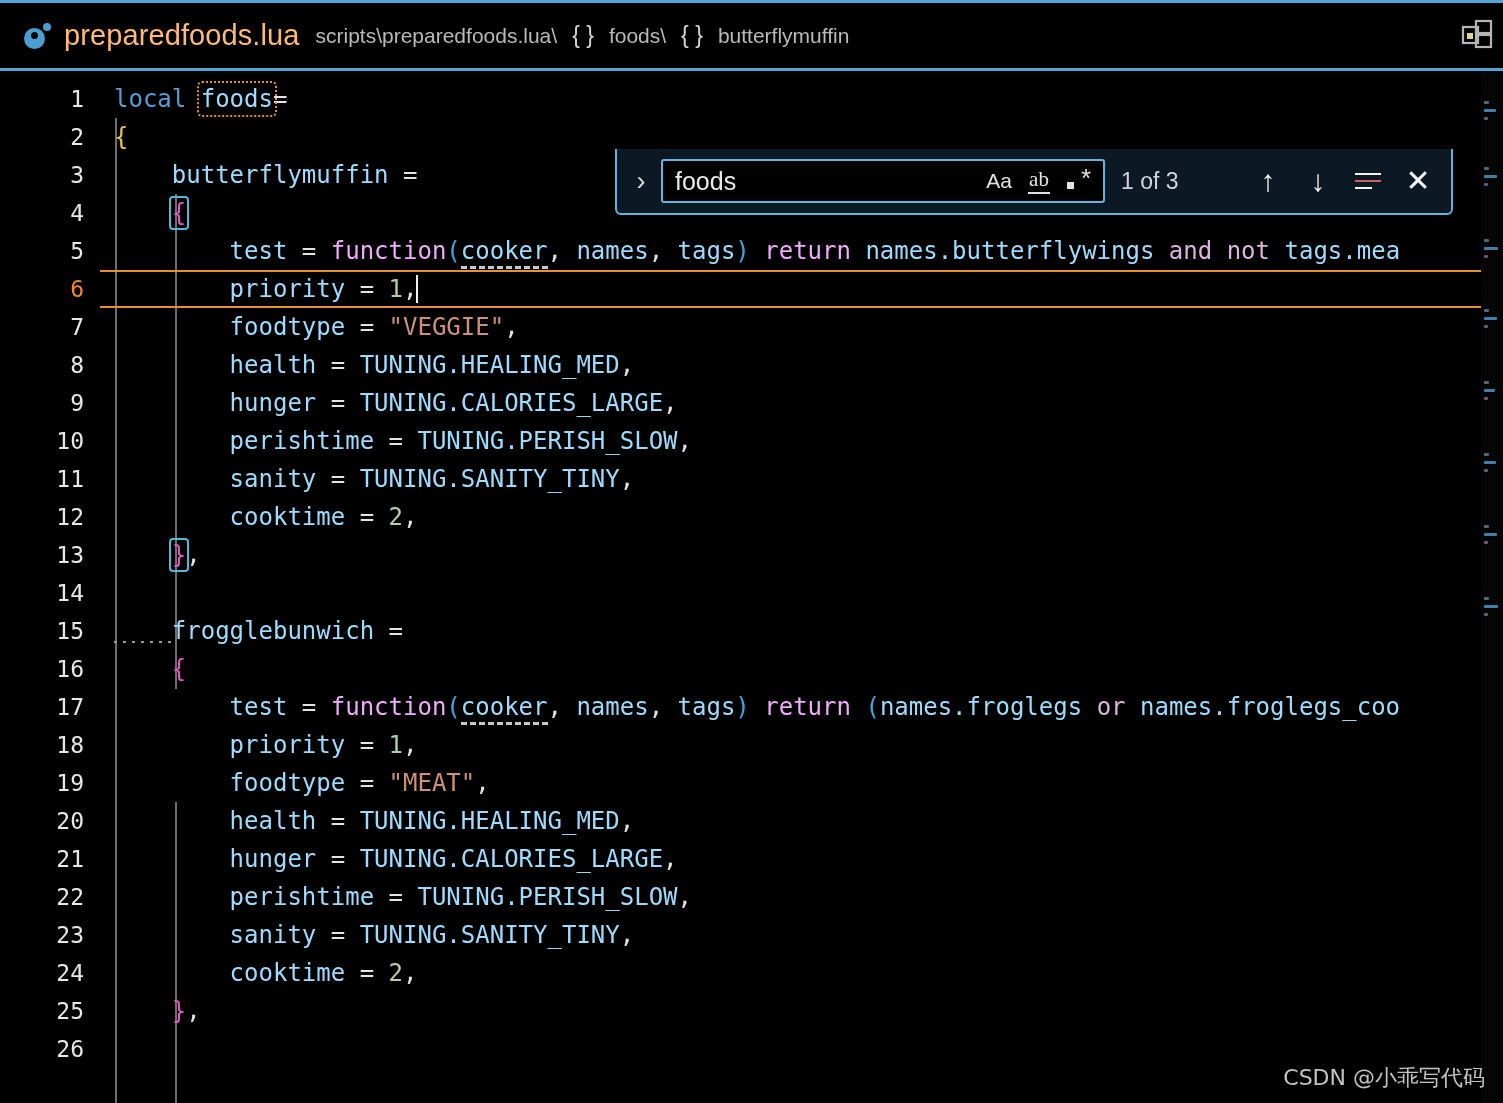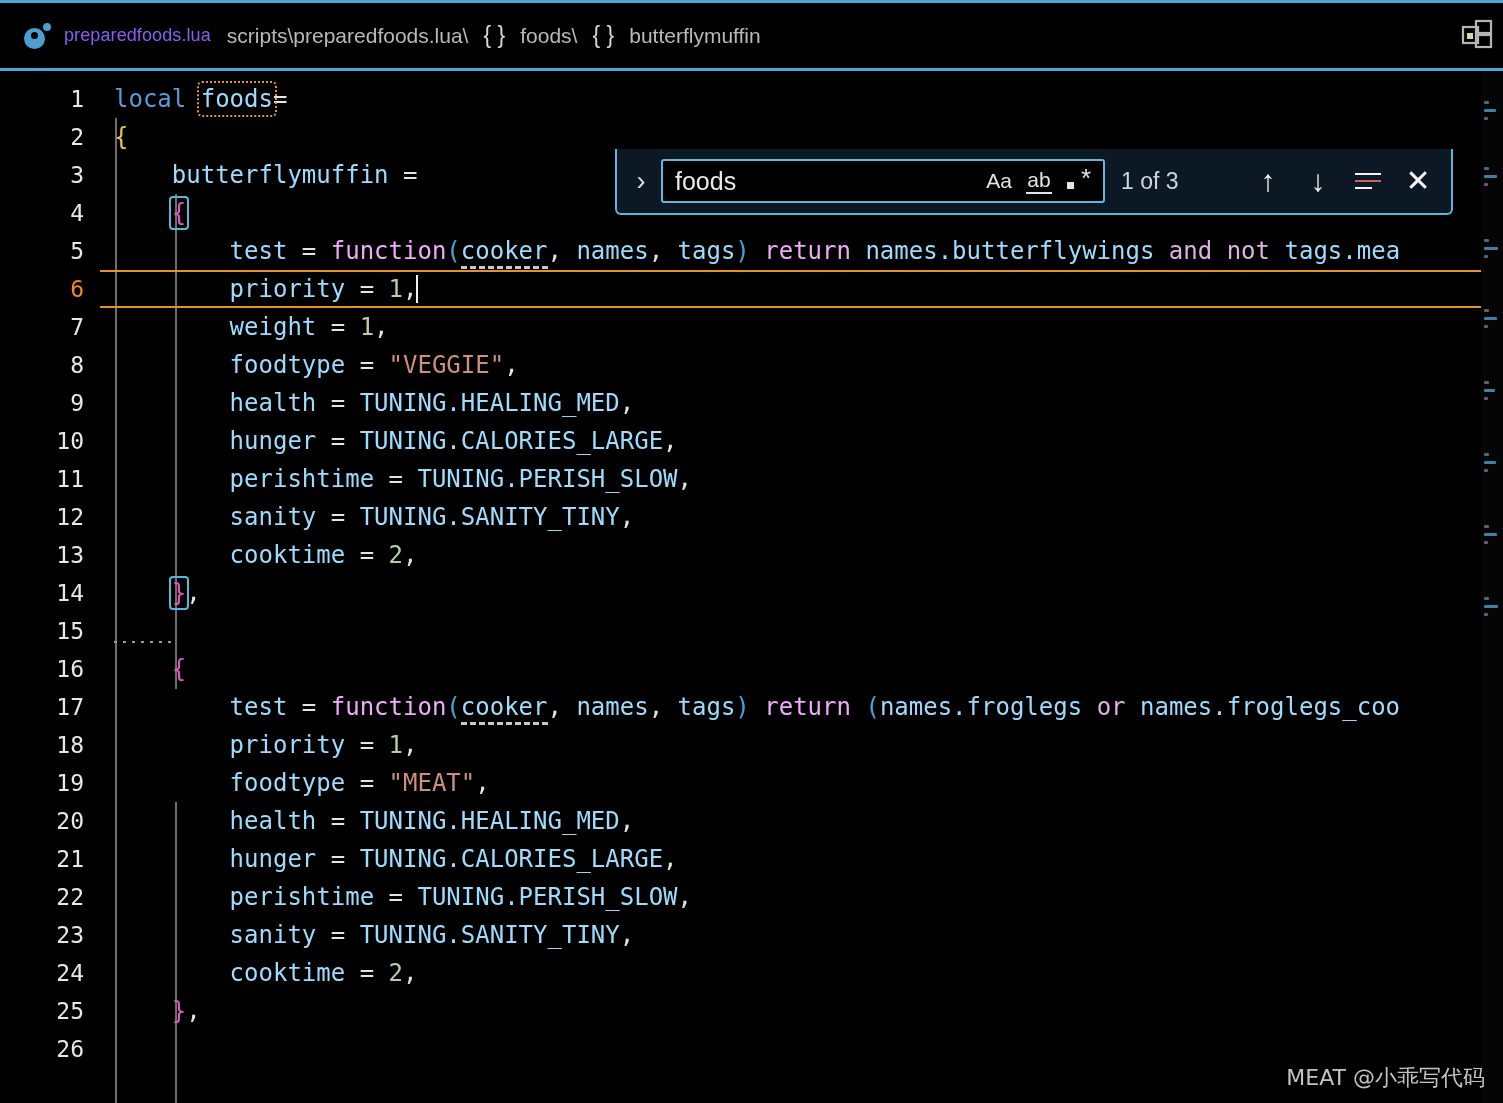--- a/index.html
+++ b/index.html
@@ -64,22 +64,22 @@
     background: #000000;
   }
   .lua-icon .dot {
     position: absolute;
     left: 21px; top: 2px;
     width: 8px; height: 8px;
     border-radius: 50%;
     background: #4b9fd0;
   }
   .crumb-file {
-    font-size: 18px;
-    color: #8b5cf6;
+    font-size: 29px;
+    color: #fdba74;
     letter-spacing: 0.1px;
     margin-right: 16px;
     white-space: nowrap;
   }
   .crumb-path {
     font-size: 21px;
     color: #b9b9b9;
     white-space: nowrap;
     display: flex;
     align-items: center;
@@ -280,21 +280,21 @@
     color: #e4e4e4;
     font-size: 21px;
     border-radius: 3px;
     cursor: pointer;
     user-select: none;
   }
   .fa-btn.ab {
     position: relative;
     font-size: 21px;
   }
-  .fa-btn .ab-text { border-bottom: 2px solid #e4e4e4; line-height: 1.1; padding: 0 1px;}
+  .fa-btn .ab-text { border-bottom: 2px solid #e4e4e4; line-height: 1.1; padding: 0 1px; font-family: Liberation Serif, serif;}
   .fa-btn .ab-text::before,
   .fa-btn .ab-text::after { content: ""; }
   .regex-glyph { position: relative; width: 24px; height: 24px; }
   .regex-glyph .star {
     position: absolute; right: 0; top: -4px; font-size: 26px; line-height: 1; color: #e4e4e4;
   }
   .regex-glyph .sq {
     position: absolute; left: 0; bottom: 4px; width: 7px; height: 7px; background: #e4e4e4;
   }
   .match-count {
@@ -413,38 +413,38 @@
       <div class="code-line"><span class="br-y">{</span></div>
 
       <div class="code-line"><span class="op">    </span><span class="id">butterflymuffin</span><span class="op"> </span><span class="op">=</span></div>
 
       <div class="code-line"><span class="op">    </span><span class="br-p bracket-match">{</span></div>
 
       <div class="code-line"><span class="op">        </span><span class="id">test</span><span class="op"> = </span><span class="kw">function</span><span class="br-b">(</span><span class="id dashed-under">cooker</span><span class="op">, </span><span class="id">names</span><span class="op">, </span><span class="id">tags</span><span class="br-b">)</span><span class="op"> </span><span class="kw">return</span><span class="op"> </span><span class="id">names.butterflywings</span><span class="op"> </span><span class="kw2">and</span><span class="op"> </span><span class="kw2">not</span><span class="op"> </span><span class="id">tags.mea</span></div>
 
       <div class="code-line active-line"><span class="op">        </span><span class="id">priority</span><span class="op"> = </span><span class="num">1</span><span class="op">,</span><span class="cursor"></span></div>
 
-      <div class="code-line"><span class="op">        </span><span class="id">weight</span><span class="op"> = </span><span class="num">1</span><span class="op">,</span></div>
 
       <div class="code-line"><span class="op">        </span><span class="id">foodtype</span><span class="op"> = </span><span class="str">"VEGGIE"</span><span class="op">,</span></div>
 
       <div class="code-line"><span class="op">        </span><span class="id">health</span><span class="op"> = </span><span class="id">TUNING.HEALING_MED</span><span class="op">,</span></div>
 
       <div class="code-line"><span class="op">        </span><span class="id">hunger</span><span class="op"> = </span><span class="id">TUNING.CALORIES_LARGE</span><span class="op">,</span></div>
 
       <div class="code-line"><span class="op">        </span><span class="id">perishtime</span><span class="op"> = </span><span class="id">TUNING.PERISH_SLOW</span><span class="op">,</span></div>
 
       <div class="code-line"><span class="op">        </span><span class="id">sanity</span><span class="op"> = </span><span class="id">TUNING.SANITY_TINY</span><span class="op">,</span></div>
 
       <div class="code-line"><span class="op">        </span><span class="id">cooktime</span><span class="op"> = </span><span class="num">2</span><span class="op">,</span></div>
 
       <div class="code-line"><span class="op">    </span><span class="br-p bracket-match">}</span><span class="op">,</span></div>
 
       <div class="code-line"></div>
 
+      <div class="code-line"><span class="op">    </span><span class="id">frogglebunwich</span><span class="op"> </span><span class="op">=</span></div>
 
       <div class="code-line"><span class="op">    </span><span class="br-p">{</span></div>
 
       <div class="code-line"><span class="op">        </span><span class="id">test</span><span class="op"> = </span><span class="kw">function</span><span class="br-b">(</span><span class="id dashed-under">cooker</span><span class="op">, </span><span class="id">names</span><span class="op">, </span><span class="id">tags</span><span class="br-b">)</span><span class="op"> </span><span class="kw">return</span><span class="op"> </span><span class="br-b">(</span><span class="id">names.froglegs</span><span class="op"> </span><span class="kw2">or</span><span class="op"> </span><span class="id">names.froglegs_coo</span></div>
 
       <div class="code-line"><span class="op">        </span><span class="id">priority</span><span class="op"> = </span><span class="num">1</span><span class="op">,</span></div>
 
       <div class="code-line"><span class="op">        </span><span class="id">foodtype</span><span class="op"> = </span><span class="str">"MEAT"</span><span class="op">,</span></div>
 
       <div class="code-line"><span class="op">        </span><span class="id">health</span><span class="op"> = </span><span class="id">TUNING.HEALING_MED</span><span class="op">,</span></div>
@@ -520,14 +520,14 @@
               <i></i>
               <i></i>
             </span>
         </span>
         <span class="nav-btn">✕</span>
       </span>
     </div>
 
   </div>
 
-  <div class="watermark">MEAT @小乖写代码</div>
+  <div class="watermark">CSDN @小乖写代码</div>
 </div>
 
 </body></html>

